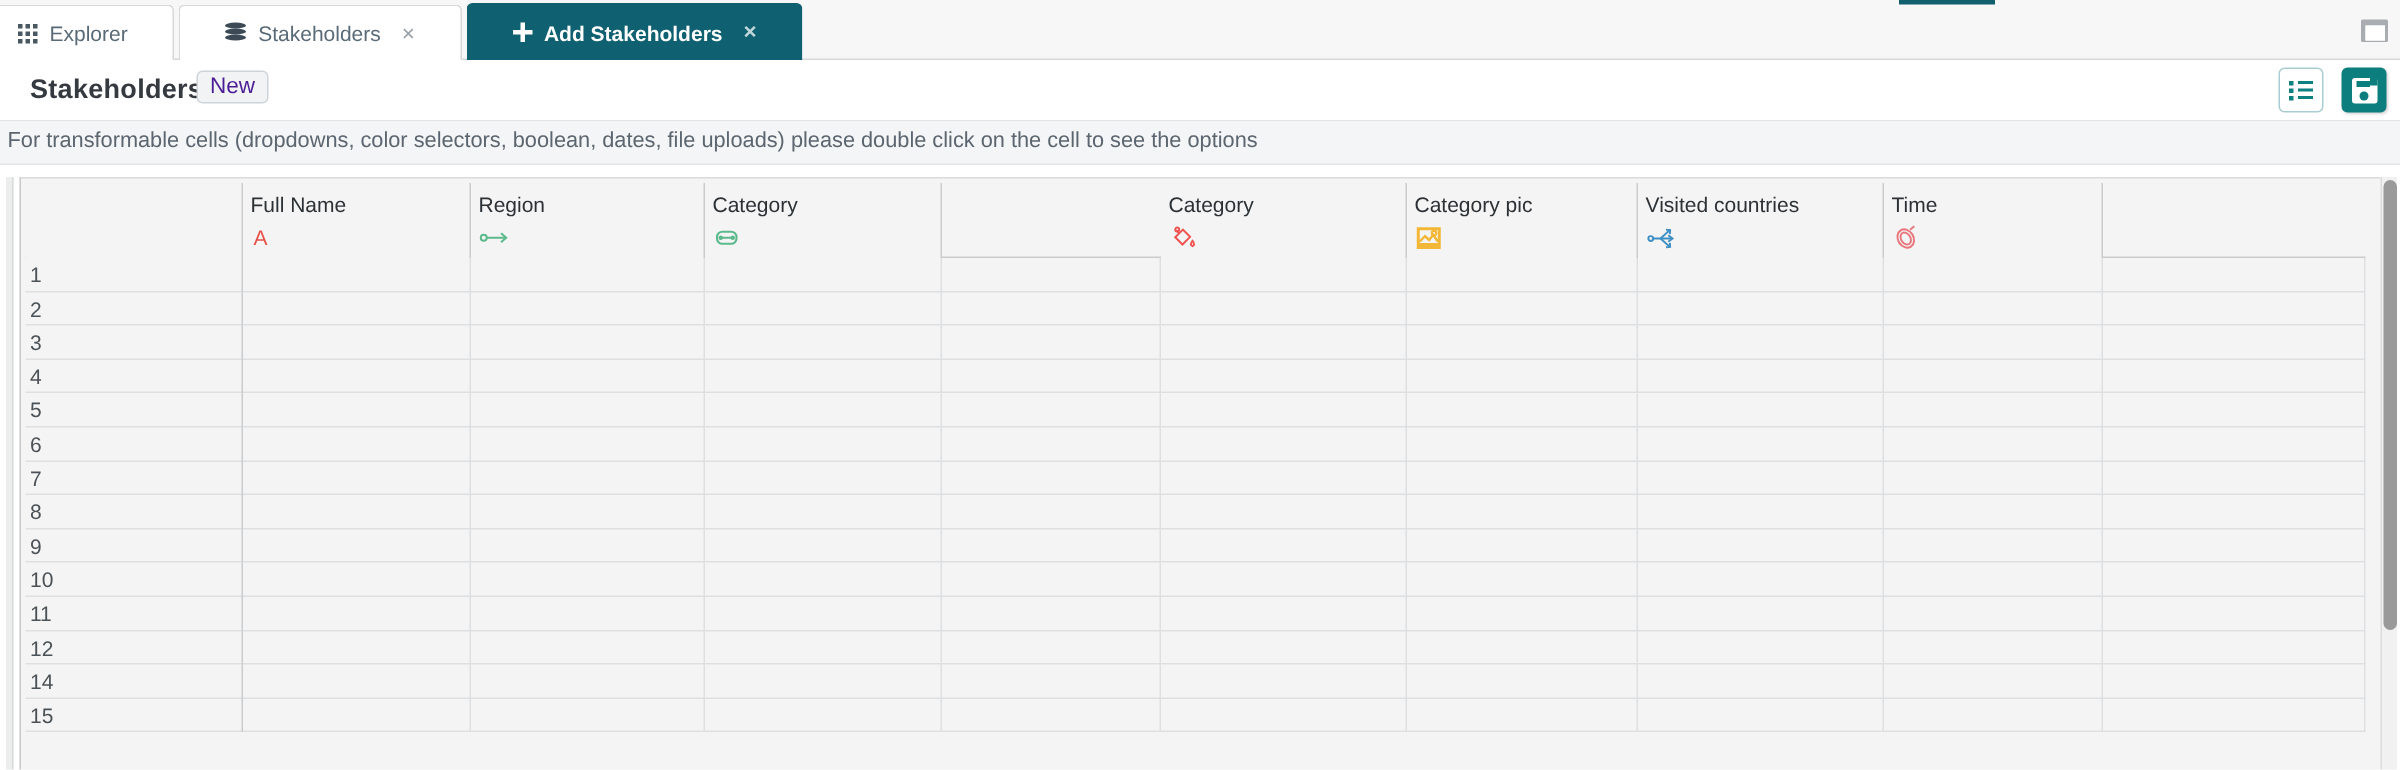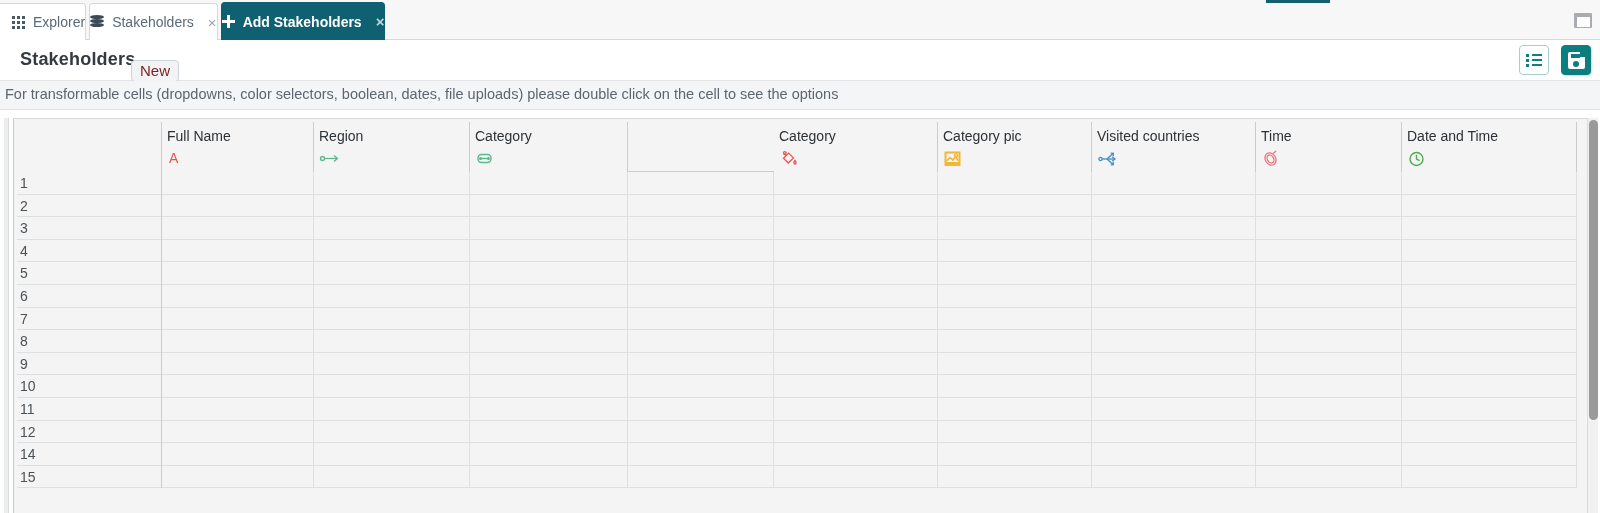--- a/index.html
+++ b/index.html
@@ -36,21 +36,21 @@
     border: 1px solid #ffffff;
   }
 
   .tabs {
     position: absolute; left: 0; top: 0; height: 40px;
     display: flex; align-items: flex-end;
   }
   .tab {
     height: 37px;
     display: flex; align-items: center; gap: 8px;
-    padding: 0 0;
+    padding: 0 30px;
     font-size: 14px;
     color: #5a6b78;
     background: #ffffff;
     border: 1px solid #d6d8da;
     border-bottom: none;
     border-radius: 4px 4px 0 0;
     margin-right: 3px;
     white-space: nowrap;
     cursor: pointer;
     position: relative;
@@ -96,22 +96,22 @@
     position: absolute; left: 0; top: 40px; width: 1600px; height: 41px;
     background: #ffffff;
     border-bottom: 1px solid #e2e4e6;
   }
   .page-title {
     position: absolute; left: 20px; top: 9px;
     font-size: 18px; font-weight: bold; color: #343a40;
     letter-spacing: .2px;
   }
   .new-badge {
-    position: absolute; left: 131px; top: 20px;
-    font-size: 15px; color: #7f1d1d;
+    position: absolute; left: 131px; top: 7px;
+    font-size: 15px; color: #4c1d95;
     background: #f1f3f5;
     border: 1px solid #ced4da;
     border-radius: 4px;
     padding: 1px 8px 2px 8px;
     cursor: pointer;
   }
   .tb-btn {
     position: absolute; top: 5px;
     width: 30px; height: 30px;
     border-radius: 4px;
@@ -386,31 +386,20 @@
           <div class="hicon">
             <svg width="20" height="18" viewBox="0 0 20 18">
               <g fill="none" stroke="#e8767c" stroke-width="1.3">
                 <ellipse cx="8.5" cy="9" rx="5.2" ry="6.4" transform="rotate(-32 8.5 9)"></ellipse>
                 <ellipse cx="8.5" cy="9" rx="3.1" ry="4.3" transform="rotate(-32 8.5 9)"></ellipse>
                 <line x1="11.4" y1="3.2" x2="14.2" y2="0.9"></line>
               </g>
             </svg>
           </div>
         </div>
-        <div class="hcell" style="left: 1385px; width: 175px;">
-          <div class="hlabel">Date and Time</div>
-          <div class="hicon">
-            <svg width="19" height="18" viewBox="0 0 19 18">
-              <g fill="none" stroke="#4caf50" stroke-width="1.4">
-                <circle cx="8.5" cy="9" r="6.5"></circle>
-                <polyline points="8.5,4.8 8.5,9 11.6,10.6"></polyline>
-              </g>
-            </svg>
-          </div>
-        </div>
       </div>
     <div class="body-rows" id="body-rows">
         <div class="row">
           <div class="rownum-cell">1</div>
           <div class="datacell" style="left: 145px; width: 152px;"></div>
           <div class="datacell" style="left: 297px; width: 156px;"></div>
           <div class="datacell" style="left: 453px; width: 158px;"></div>
           <div class="datacell" style="left: 611px; width: 146px;"></div>
           <div class="datacell" style="left: 757px; width: 164px;"></div>
           <div class="datacell" style="left: 921px; width: 154px;"></div>

